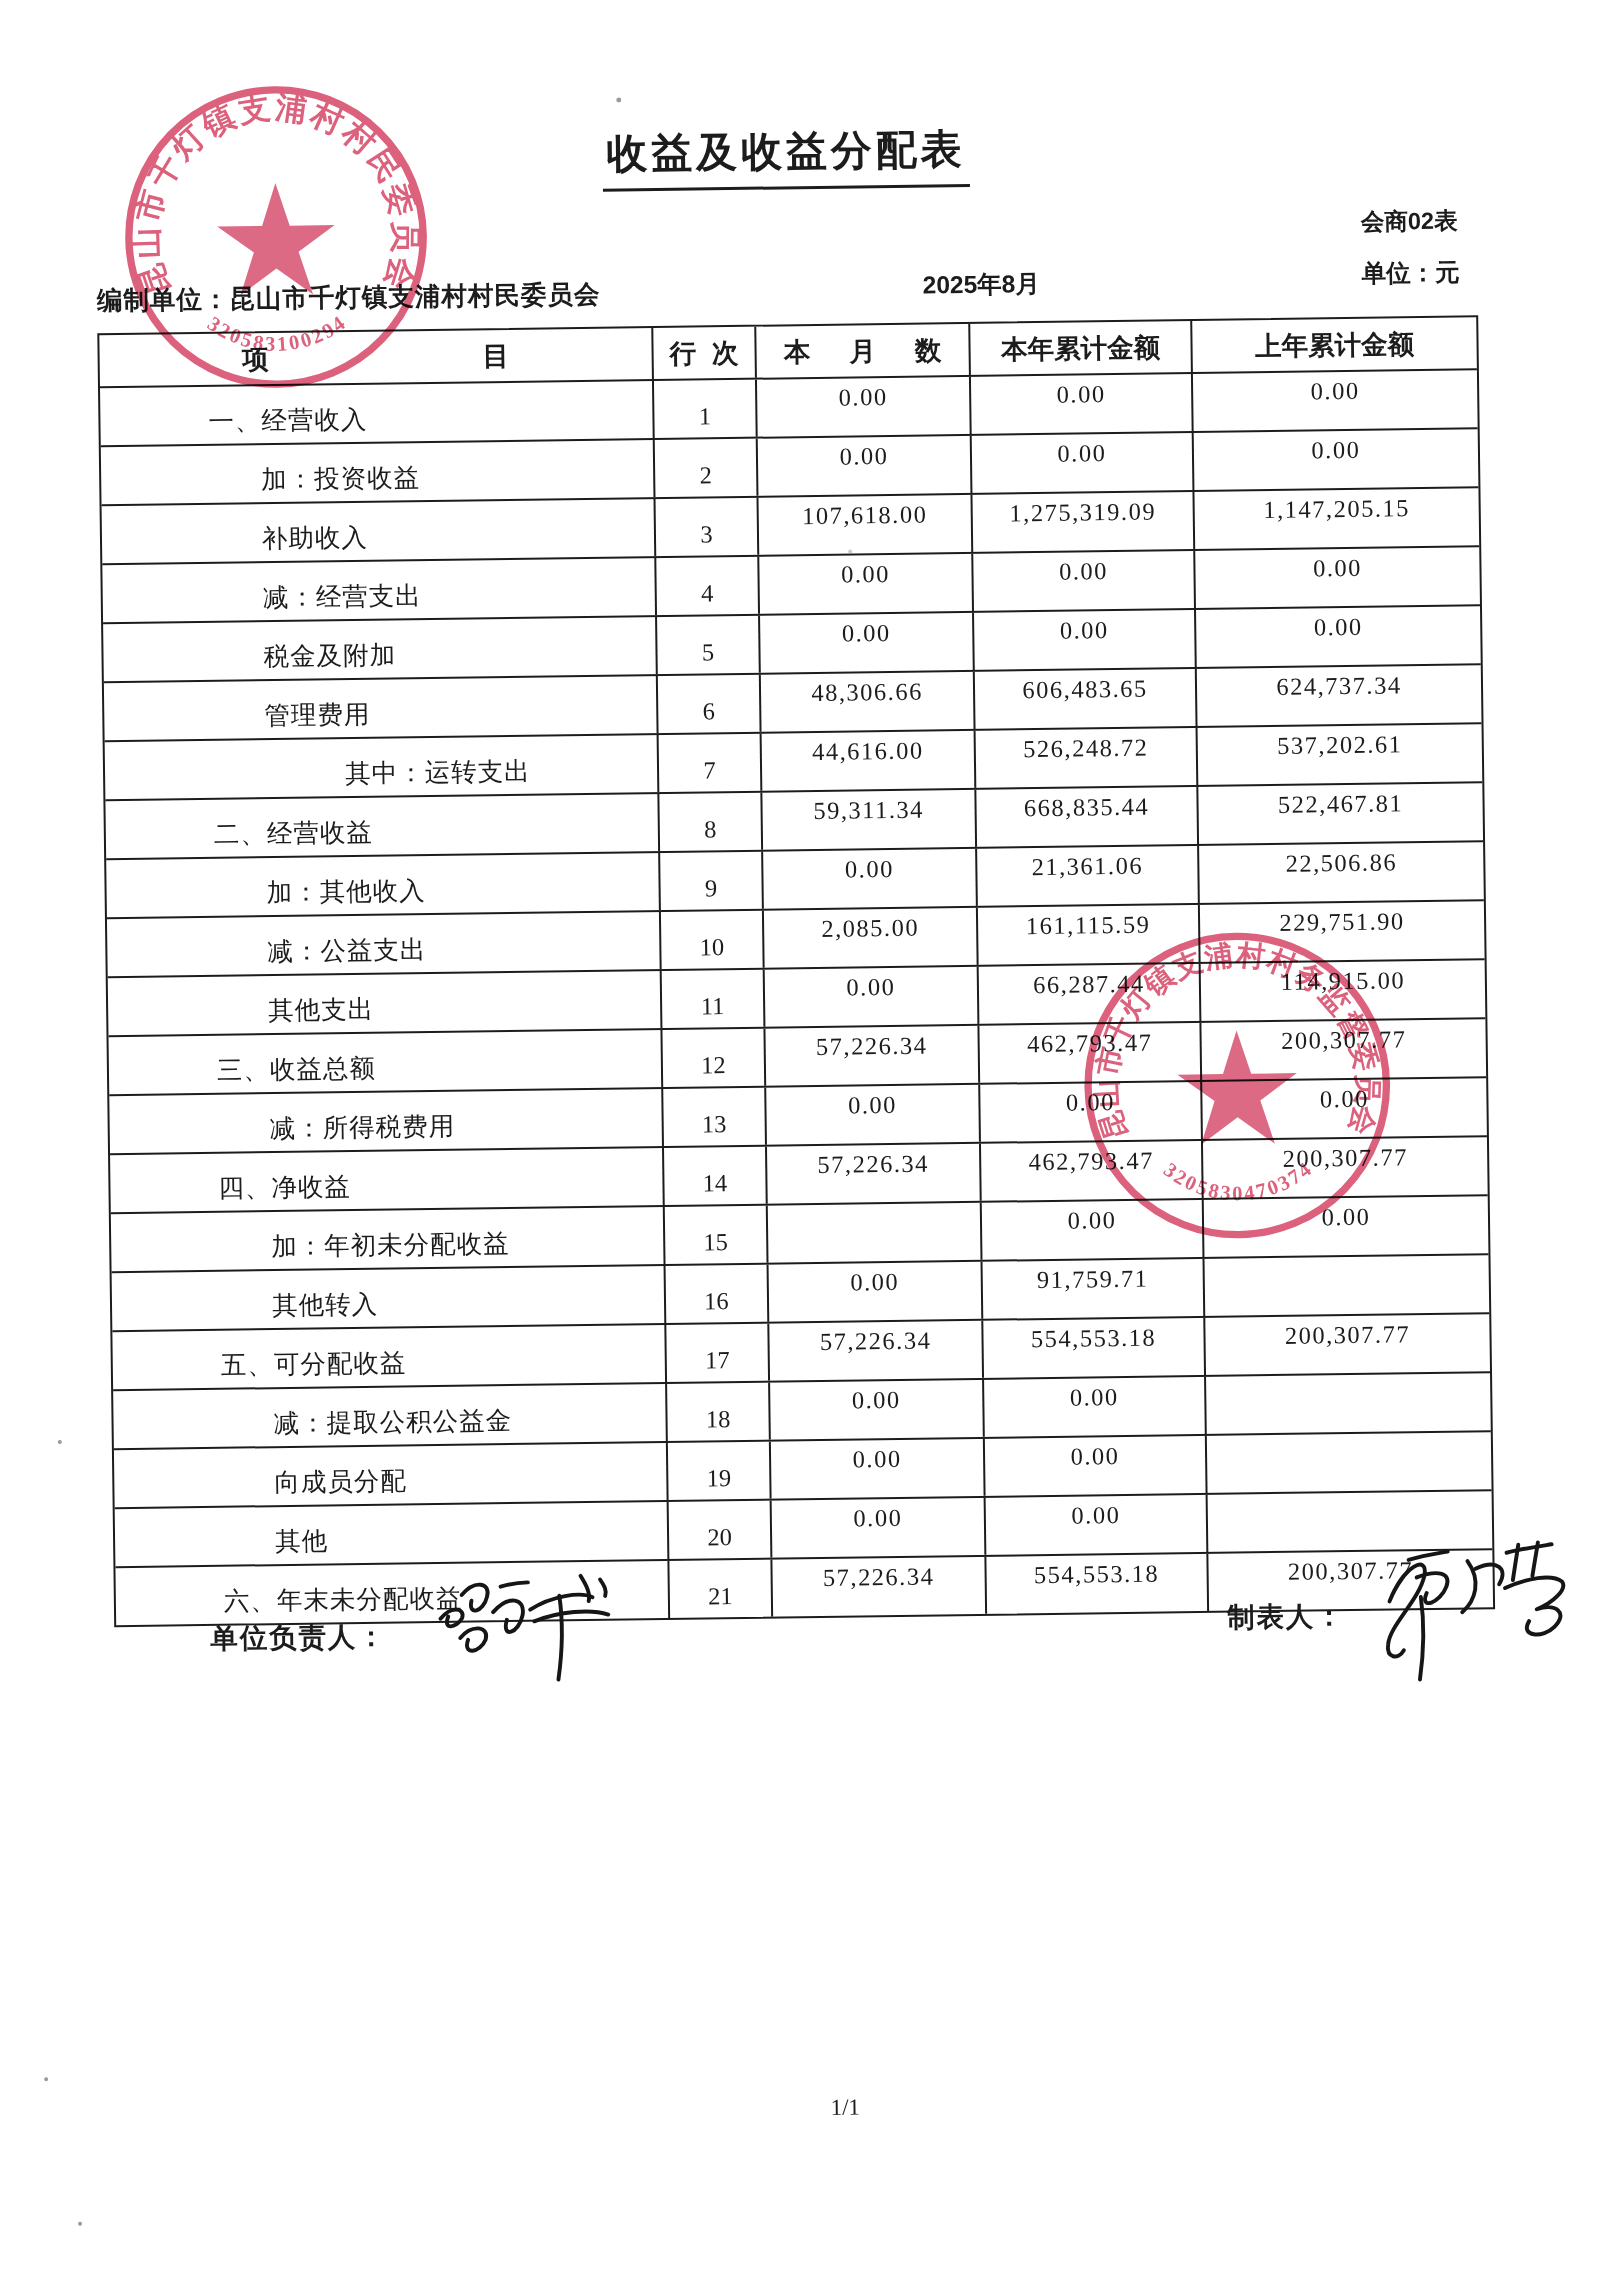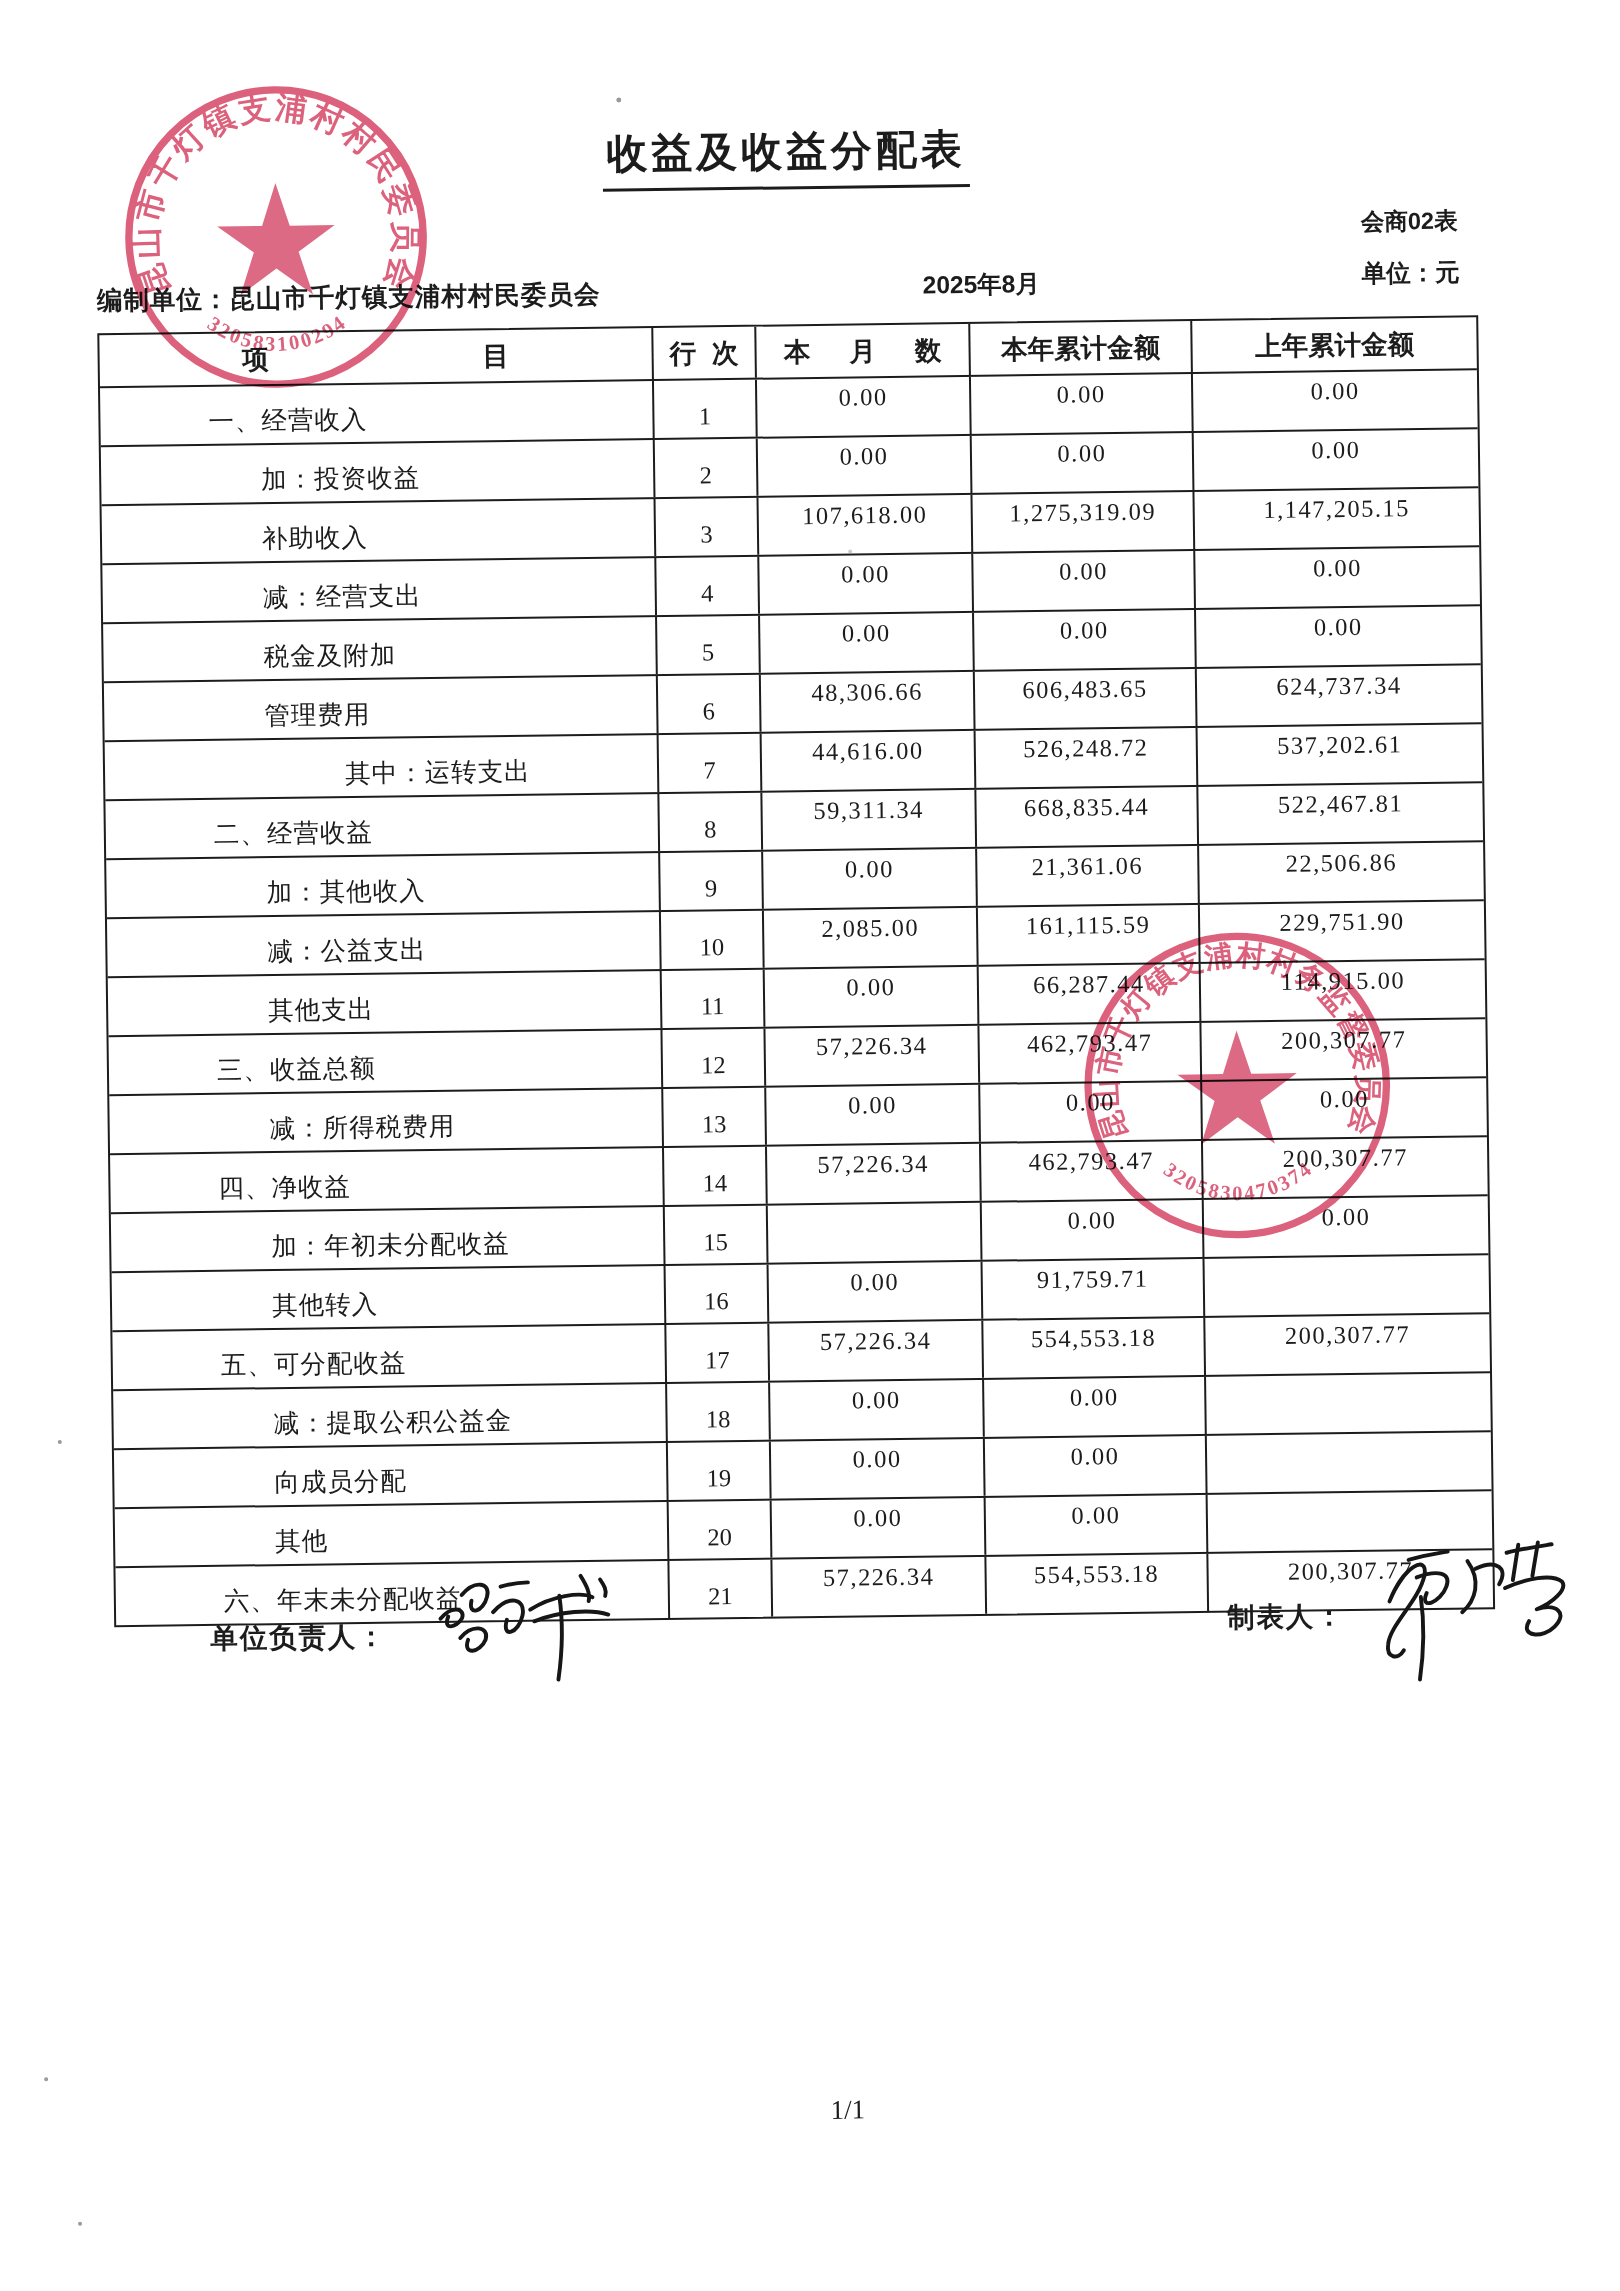--- a/index.html
+++ b/index.html
@@ -39,21 +39,21 @@
   .c-item.ind1{padding-left:160px;}
   .c-item.ind2{padding-left:240px;}
   .c-line{align-items:center;justify-content:center;padding-top:15.7px;
     font-family:"Liberation Serif", serif;font-size:24.5px;}
   .c-num{align-items:flex-start;justify-content:center;padding-top:4.9px;
     font-family:"Liberation Serif", serif;font-size:24.5px;letter-spacing:1.5px;white-space:nowrap;}
 
   
   .resp-label{position:absolute;left:201px;top:1612px;font-size:27.4px;font-weight:600;letter-spacing:2px;}
   .prep-label{position:absolute;left:1218px;top:1604px;font-size:27.4px;font-weight:600;letter-spacing:2px;}
-  .page-no{position:absolute;left:815px;top:2094px;font-size:27px;font-family:"Liberation Serif", serif;}
+  .page-no{position:absolute;left:815px;top:2094px;font-size:23px;font-family:"Liberation Serif", serif;}
 
   .sig{position:absolute;}
   .sig path{stroke:#161616;stroke-width:4;fill:none;stroke-linecap:round;stroke-linejoin:round;}
 
   
   .stamp{position:absolute;mix-blend-mode:multiply;opacity:.9;}
   .stamp .ring{fill:none;stroke:#d8506e;stroke-width:7.5;}
   .stamp .star{fill:#da5a77;}
   .stamp text{fill:#d8506e;font-weight:600;}
   .ring-text{font-size:32px;letter-spacing:3px;font-family:"Liberation Sans",sans-serif;}

